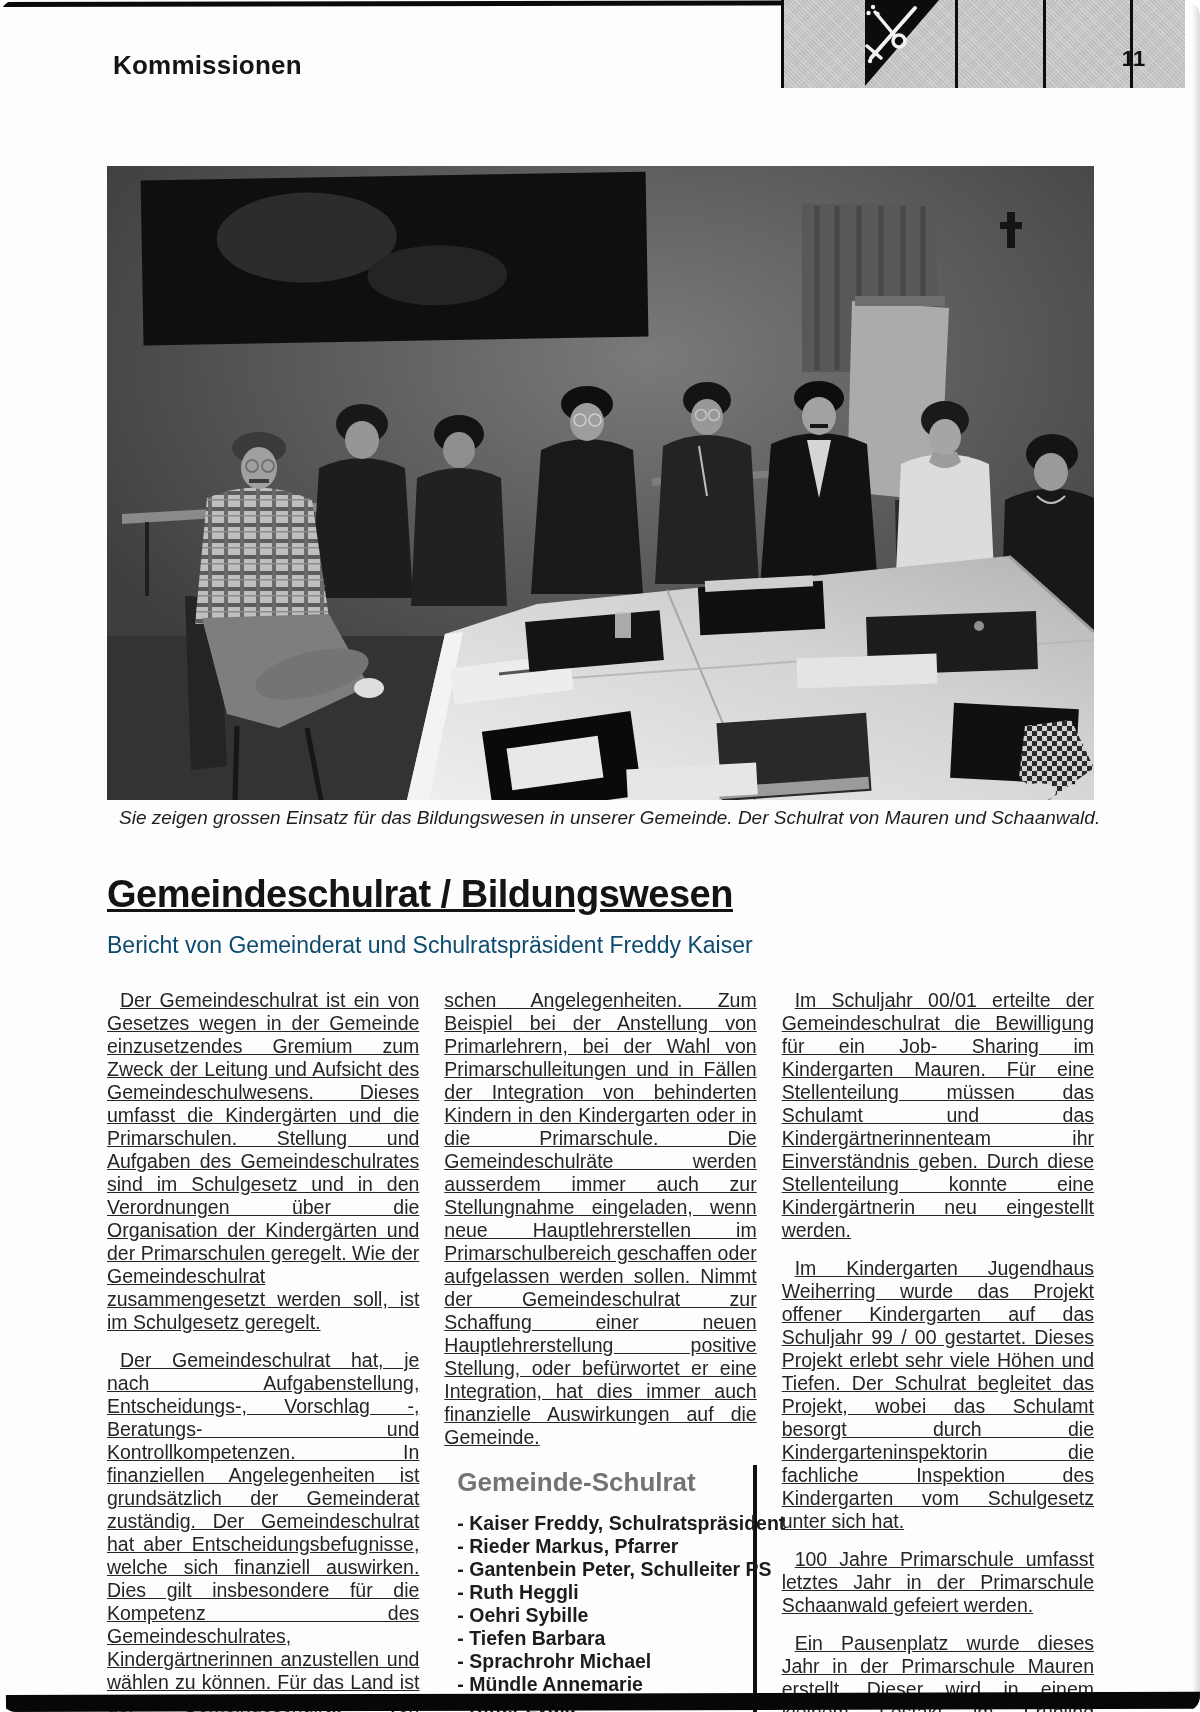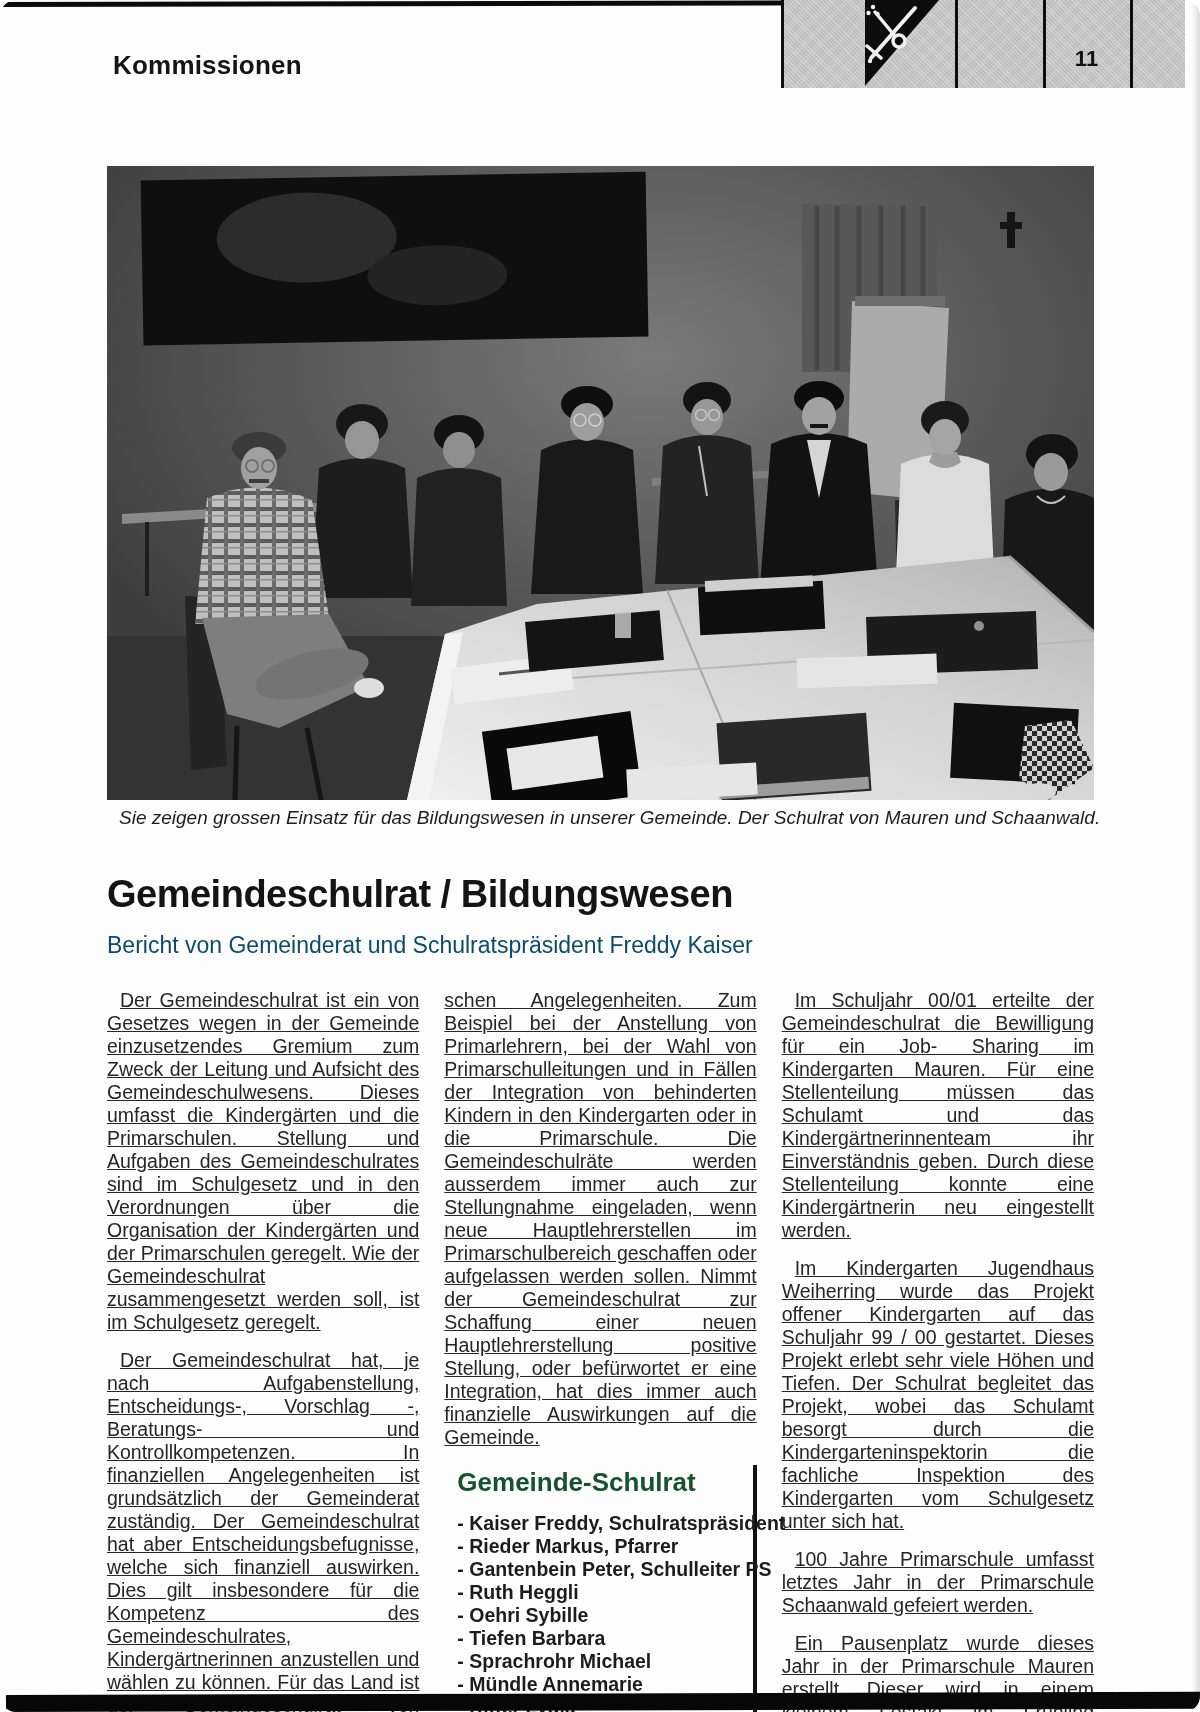--- a/index.html
+++ b/index.html
@@ -19,35 +19,35 @@
   .band{
     position:absolute;left:781px;top:0;width:404px;height:88px;
     background-color:#c7c7c7;
     background-image:
       repeating-linear-gradient(45deg,rgba(255,255,255,.28) 0 1px,transparent 1px 3px),
       repeating-linear-gradient(-45deg,rgba(0,0,0,.06) 0 1px,transparent 1px 2px);
   }
   .band .vline{position:absolute;top:0;width:3px;height:100%;background:#0d0d0d;}
   .band .v1{left:0;} .band .v2{left:174px;} .band .v3{left:262px;} .band .v4{left:349px;}
   .band .tab{position:absolute;left:84px;top:0;width:76px;height:86px;}
-  .band .pageno{position:absolute;left:262px;top:46px;width:87px;text-align:center;font-weight:bold;font-size:22px;color:#101010;}
+  .band .pageno{position:absolute;left:262px;top:46px;width:87px;text-align:center;font-weight:bold;font-size:22px;color:#101010;padding-left:47px;}
   
   .photo{position:absolute;left:107px;top:166px;width:987px;height:634px;background:#454545;}
   .photo svg{display:block;width:100%;height:100%;}
   .caption{position:absolute;left:119px;top:806px;width:987px;font-style:italic;font-size:19px;line-height:24px;color:#1d1d1d;}
   
   .article{position:absolute;left:107px;top:872px;width:987px;}
-  .title{margin:0;font-size:38px;line-height:44px;font-weight:bold;letter-spacing:-.5px;color:#141414;}
+  .title{margin:0;font-size:38px;line-height:44px;font-weight:bold;letter-spacing:-.5px;color:#141414;text-decoration:underline;}
   .byline{margin:16px 0 0;font-size:23px;color:#0c4a6e;}
   .cols{display:flex;gap:25px;margin-top:30px;}
   .col{flex:1;min-width:0;}
   .col p{margin:0 0 15px;font-size:19.5px;line-height:23px;text-align:justify;text-indent:13px;color:#252525;text-decoration:underline;}
   .col p.cont{text-indent:0;}
   .box{margin:16px 0 0 7px;border-right:4px solid #101010;border-bottom:3px solid #101010;padding:2px 10px 18px 6px;}
-  .box h2{margin:0 0 14px;font-size:26px;font-weight:bold;color:#14532d;}
+  .box h2{margin:0 0 14px;font-size:26px;font-weight:bold;color:#737373;}
   .box ul{list-style:none;margin:0;padding:0;}
   .box li{font-size:19.5px;font-weight:bold;line-height:23px;color:#1c1c1c;white-space:nowrap;}
 </style>
 </head>
 <body>
 
 <div class="page">
 
   <div class="scan-top"></div>
 

